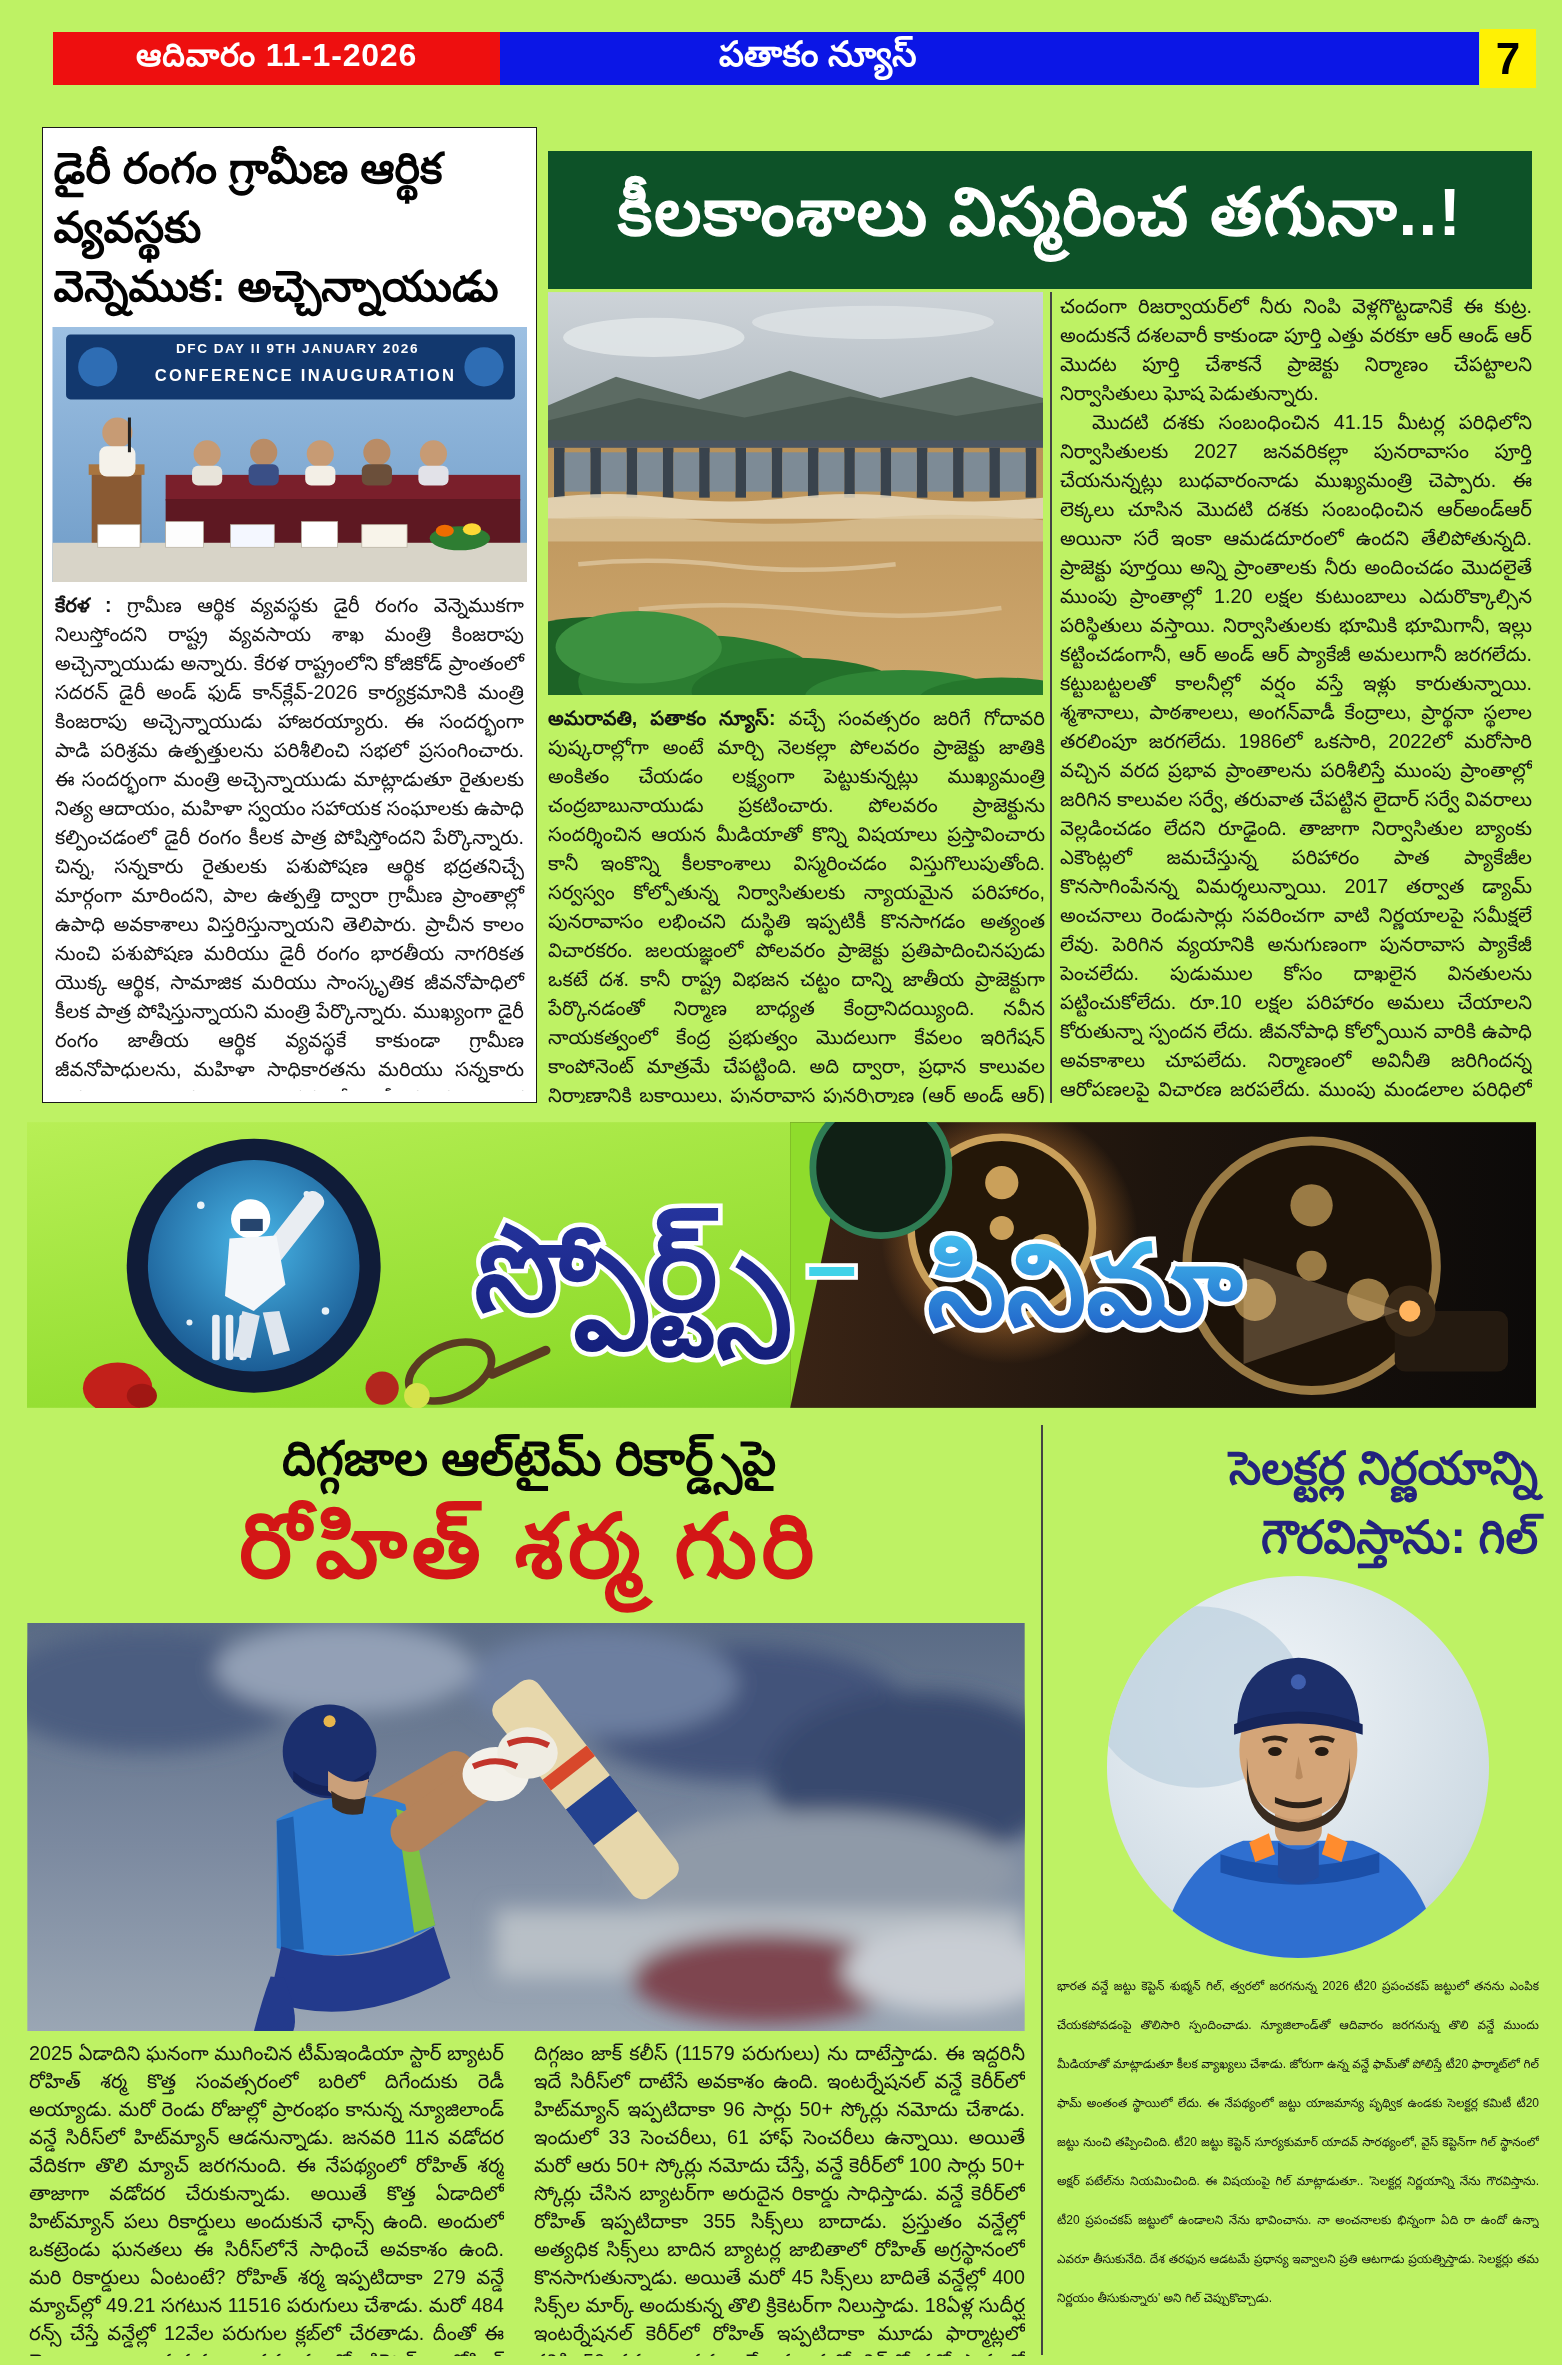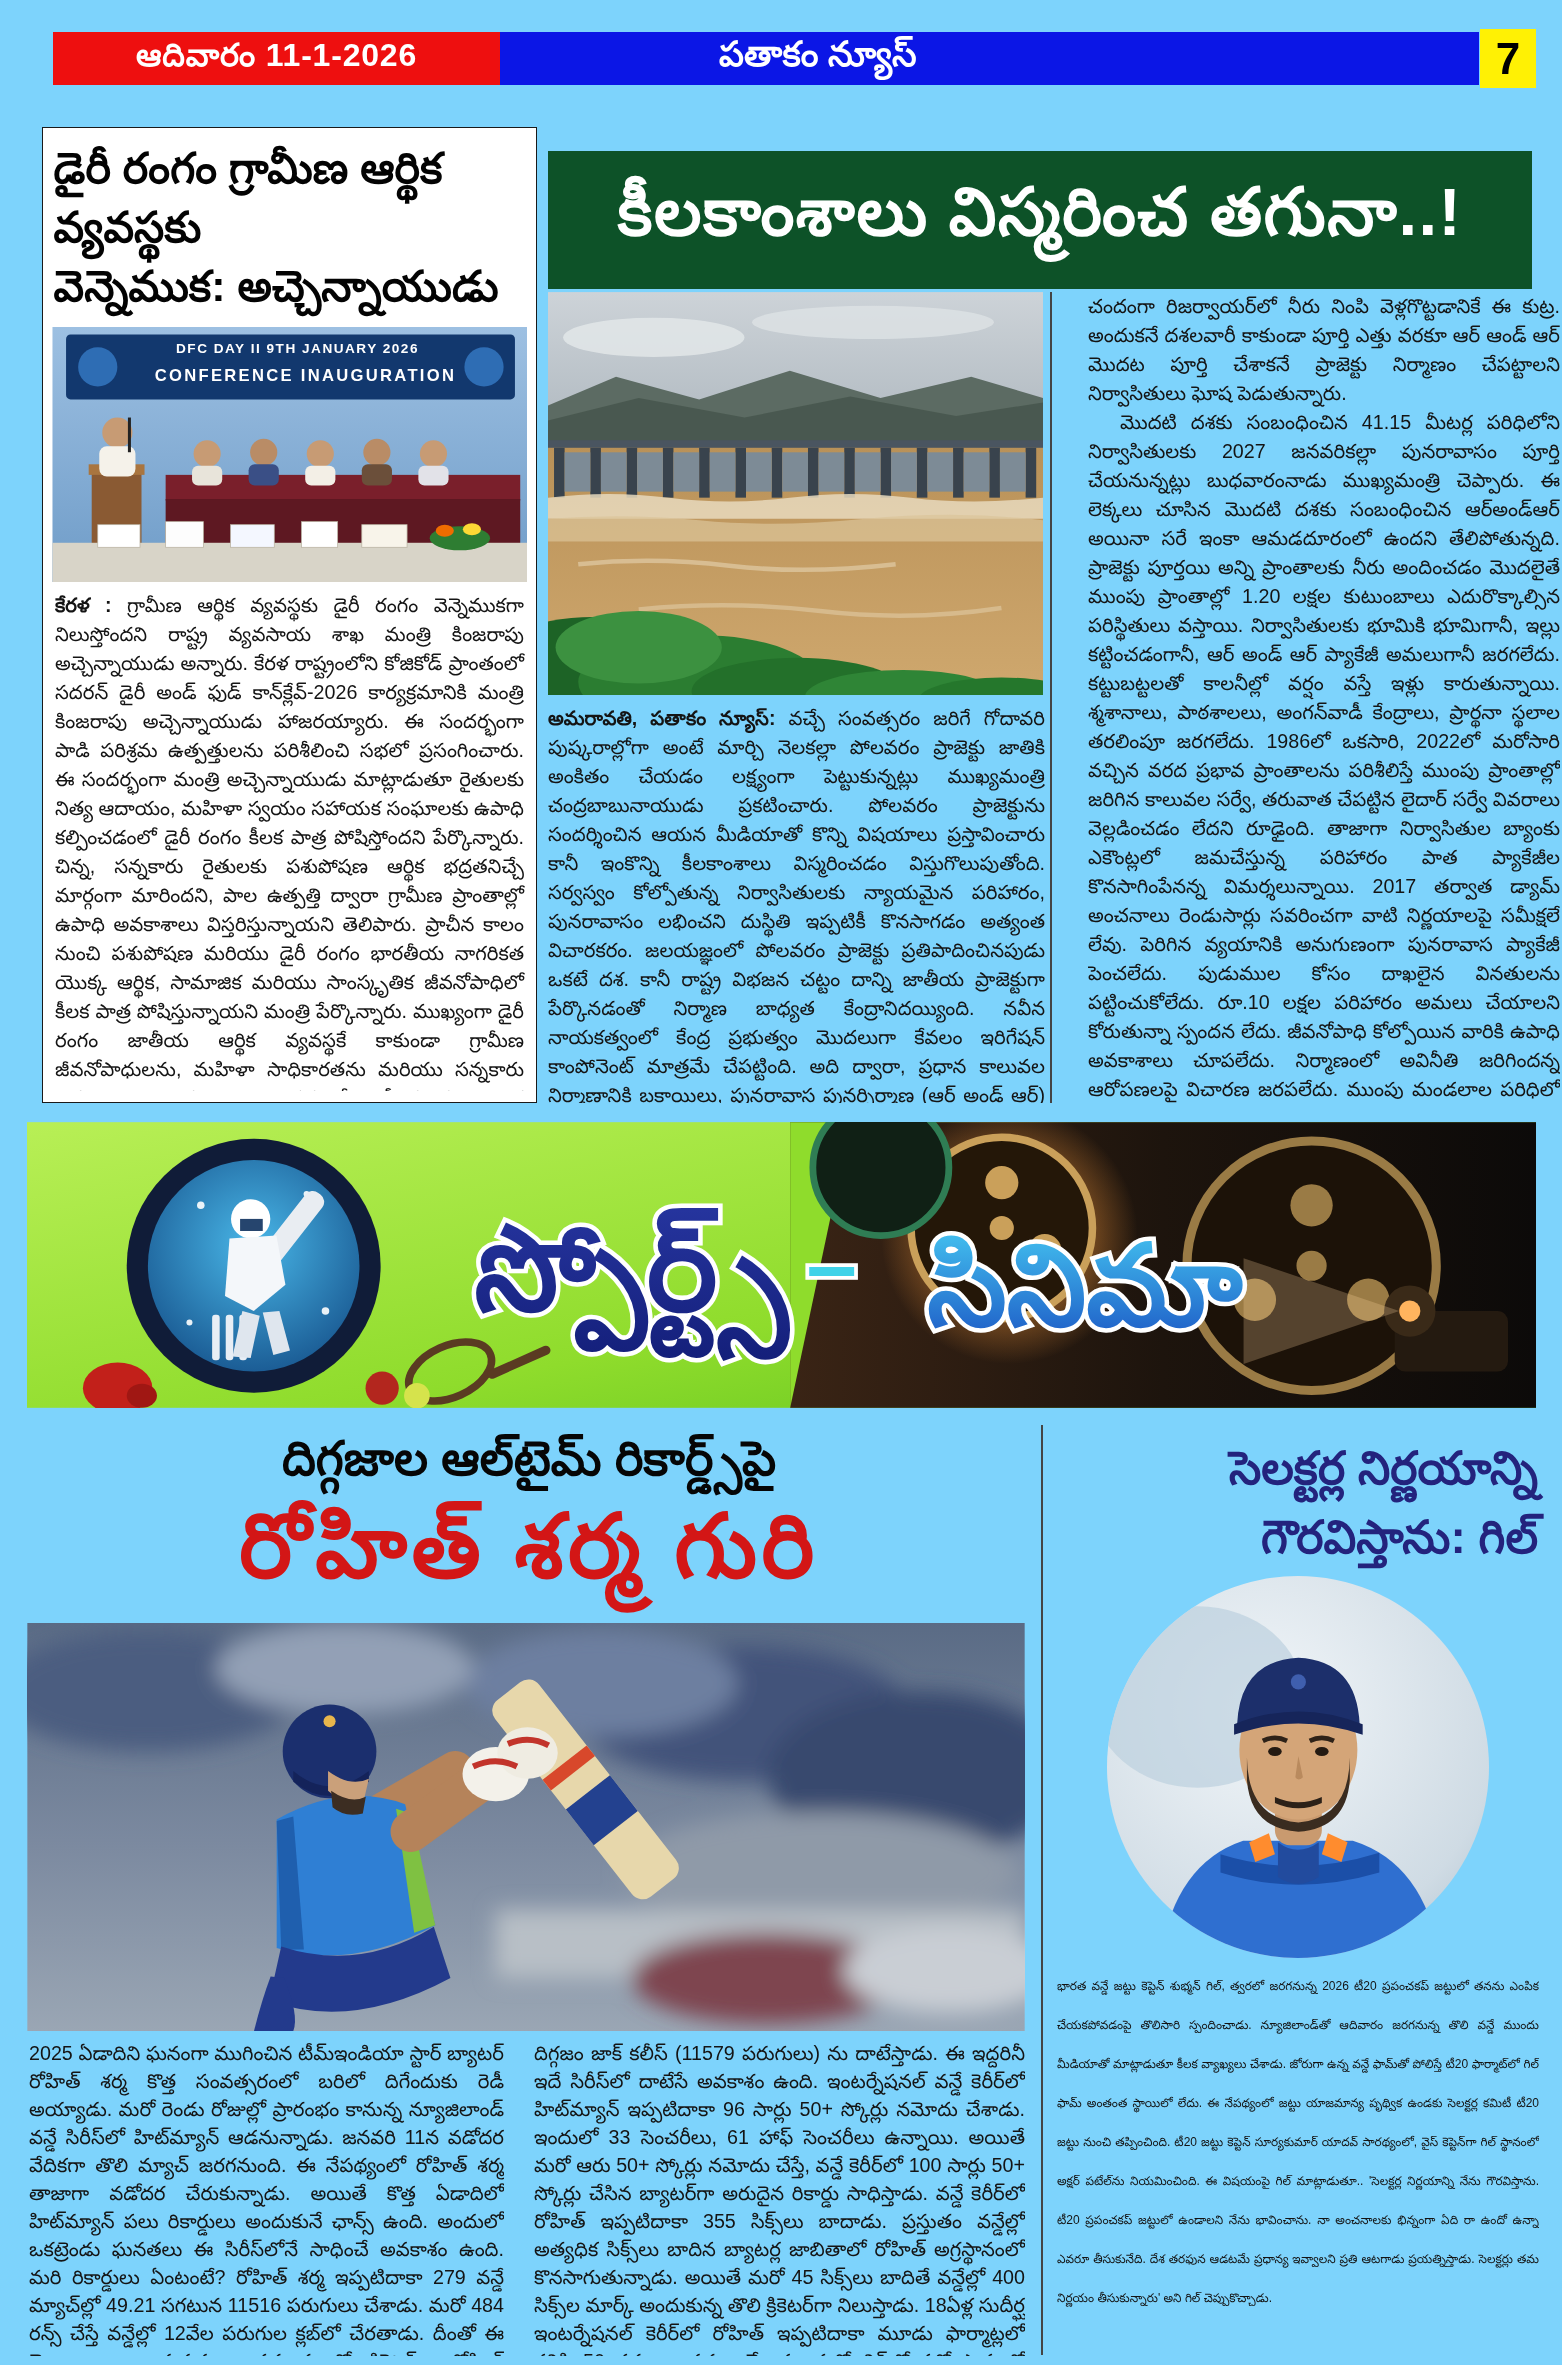--- a/index.html
+++ b/index.html
@@ -1,16 +1,16 @@
 <!DOCTYPE html>
 <html style="font-size:12px"><head>
 <meta charset="utf-8">
 <style>
   html,body{margin:0;padding:0;background:#e8e8e8;}
-  #page{position:relative;width:1562px;height:2366px;background:#7dd3fc;overflow:hidden;
+  #page{position:relative;width:1562px;height:2366px;background:#bef264;overflow:hidden;
         font-family:"Liberation Sans","DejaVu Sans",sans-serif;color:#141414;}
   .abs{position:absolute;}
   
   #hdr-red{left:53px;top:32px;width:447px;height:53px;background:#ee0f0f;display:flex;align-items:center;justify-content:center;}
   #hdr-red span{color:#fff;font-size:32px;font-weight:bold;letter-spacing:0.8px;}
   #hdr-blue{left:500px;top:32px;width:979px;height:53px;background:#0b16e6;display:flex;align-items:center;}
   #hdr-blue span{color:#fff;font-size:35px;font-weight:bold;margin-left:219px;}
   #hdr-page{left:1480px;top:29px;width:56px;height:59px;background:#fff104;display:flex;align-items:center;justify-content:center;}
   #hdr-page span{color:#000;font-size:44px;font-weight:bold;}
   
@@ -19,21 +19,21 @@
   #dairy-photo{position:relative;margin:7.6px 9px 0 9px;height:255px;overflow:hidden;}
   .photo-banner-text{position:absolute;left:8px;width:100%;text-align:center;color:#fff;font-weight:bold;}
   #dairy-body{padding:9px 12px;font-size:19.7px;line-height:29px;text-align:justify;height:491px;overflow:hidden;}
   .dateline{font-weight:bold;}
   
   #pol-head{left:548px;top:151px;width:984px;height:138px;background:#0d5228;display:flex;align-items:center;justify-content:center;}
   #pol-head span{color:#fff;font-size:67px;font-weight:bold;letter-spacing:1.5px;}
   #pol-photo{left:548px;top:292px;width:495px;height:403px;overflow:hidden;}
   #pol-left{left:548px;top:704px;width:497px;height:399px;font-size:19.7px;line-height:29px;text-align:justify;overflow:hidden;}
   #pol-divider{left:1050px;top:292px;width:1.5px;height:811px;background:#444;}
-  #pol-right{left:1060px;top:292px;width:472px;height:811px;font-size:19.7px;line-height:29px;text-align:justify;overflow:hidden;margin-left:28px;}
+  #pol-right{left:1060px;top:292px;width:472px;height:811px;font-size:19.7px;line-height:29px;text-align:justify;overflow:hidden;}
   #pol-right p{margin:0;}
   #pol-right p.indent{text-indent:32px;}
   
   #banner{left:26.5px;top:1122px;width:1509px;height:286px;overflow:hidden;}
   
   #rohit-kicker{left:26.5px;top:1431px;width:1005px;text-align:center;font-size:48px;font-weight:bold;color:#060606;}
   #rohit-hl{left:26.5px;top:1495px;width:1005px;text-align:center;font-size:89px;font-weight:bold;color:#d31616;letter-spacing:4.5px;}
   #rohit-photo{left:26.5px;top:1623px;width:998px;height:408px;overflow:hidden;}
   .body-col{font-size:19.7px;line-height:28px;text-align:justify;overflow:hidden;}
   #rohit-col1{left:29px;top:2039px;width:475px;height:317px;}

